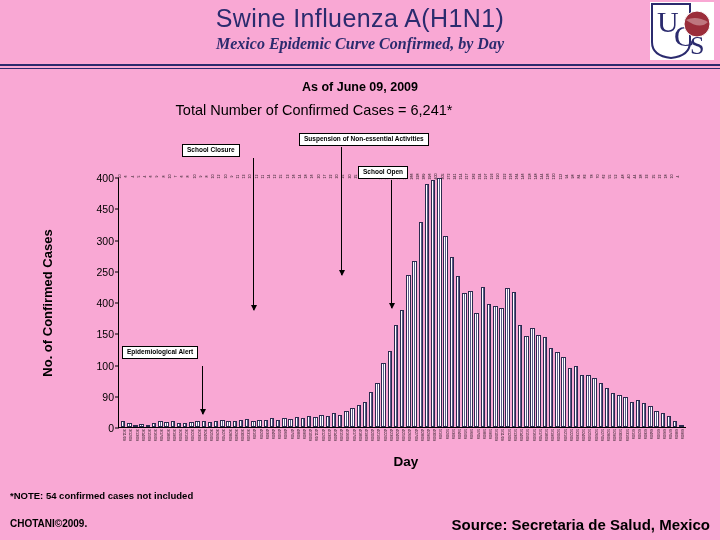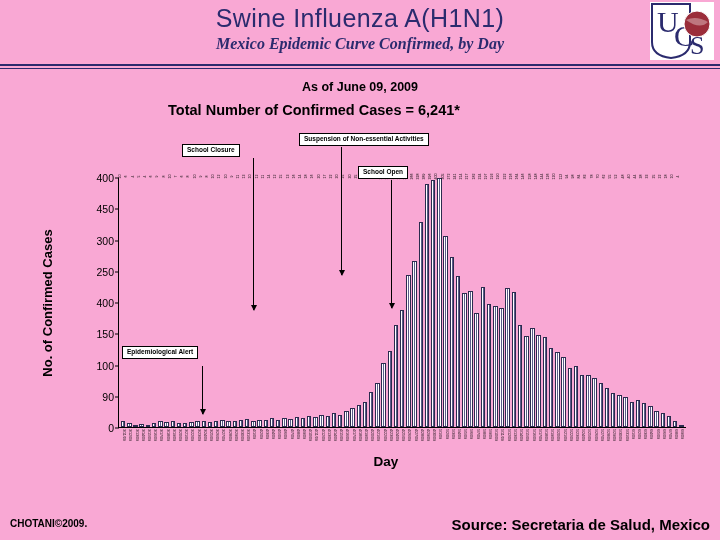--- a/index.html
+++ b/index.html
@@ -72,21 +72,21 @@
     font-weight: bold;
     color: #000000;
   }
   .total {
     position: absolute;
     left: 0;
     top: 102px;
     width: 628px;
     text-align: center;
     font-size: 14.5px;
-    font-weight: bold;
+    font-weight: normal;
     color: #000000;
   }
 
   
   #chart-wrap {
     position: absolute;
     left: 0;
     top: 128px;
     width: 720px;
     height: 340px;
@@ -181,21 +181,21 @@
   .ytickmark {
     position: absolute;
     right: 100%;
     width: 4px;
     height: 0;
     border-top: 1px solid #000;
     transform: translateY(-50%);
   }
   .xaxis-title {
     position: absolute;
-    left: 102px;
+    left: 122px;
     top: 326px;
     width: 568px;
     text-align: center;
     font-size: 13.5px;
     font-weight: bold;
     color: #000;
   }
 
   
   .anno {
@@ -862,15 +862,16 @@
     <div class="anno" style="left:182px; top:16px;">School Closure</div>
     <div class="anno-arrow" style="left:253px; top:30px; height:152px;"></div>
 
     <div class="anno" style="left:299px; top:5px;">Suspension of Non-essential Activities</div>
     <div class="anno-arrow" style="left:341px; top:19px; height:128px;"></div>
 
     <div class="anno" style="left:358px; top:38px;">School Open</div>
     <div class="anno-arrow" style="left:391px; top:52px; height:128px;"></div>
   </div>
 
+  <div class="note">*NOTE: 54 confirmed cases not included</div>
   <div class="copyright">CHOTANI©2009.</div>
   <div class="source">Source: Secretaria de Salud, Mexico</div>
 </div>
 
 </body></html>

